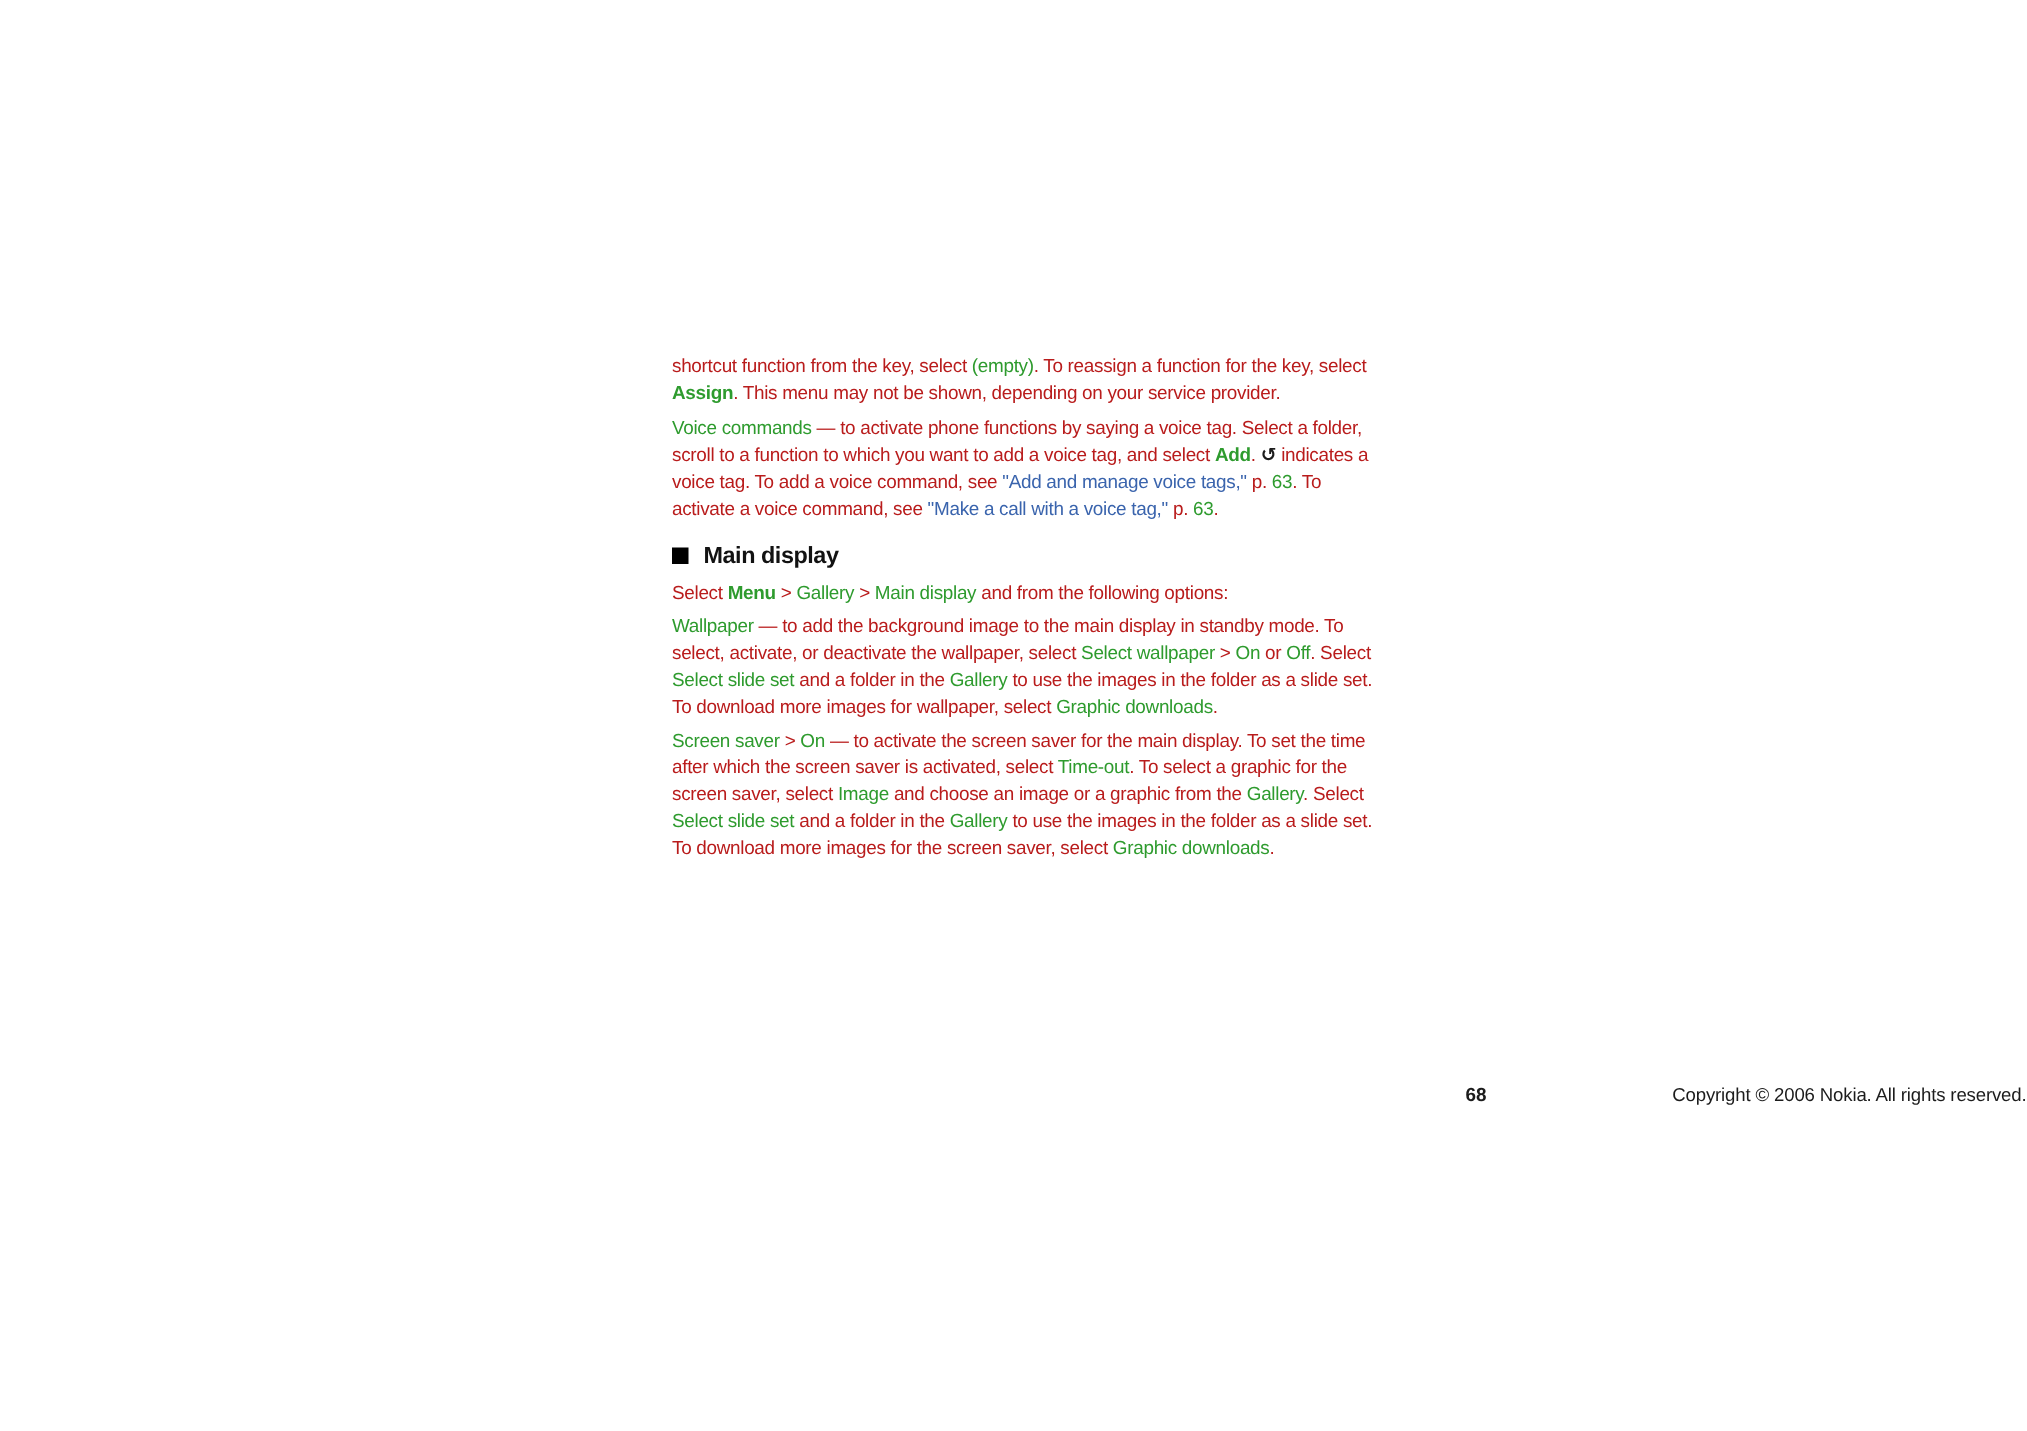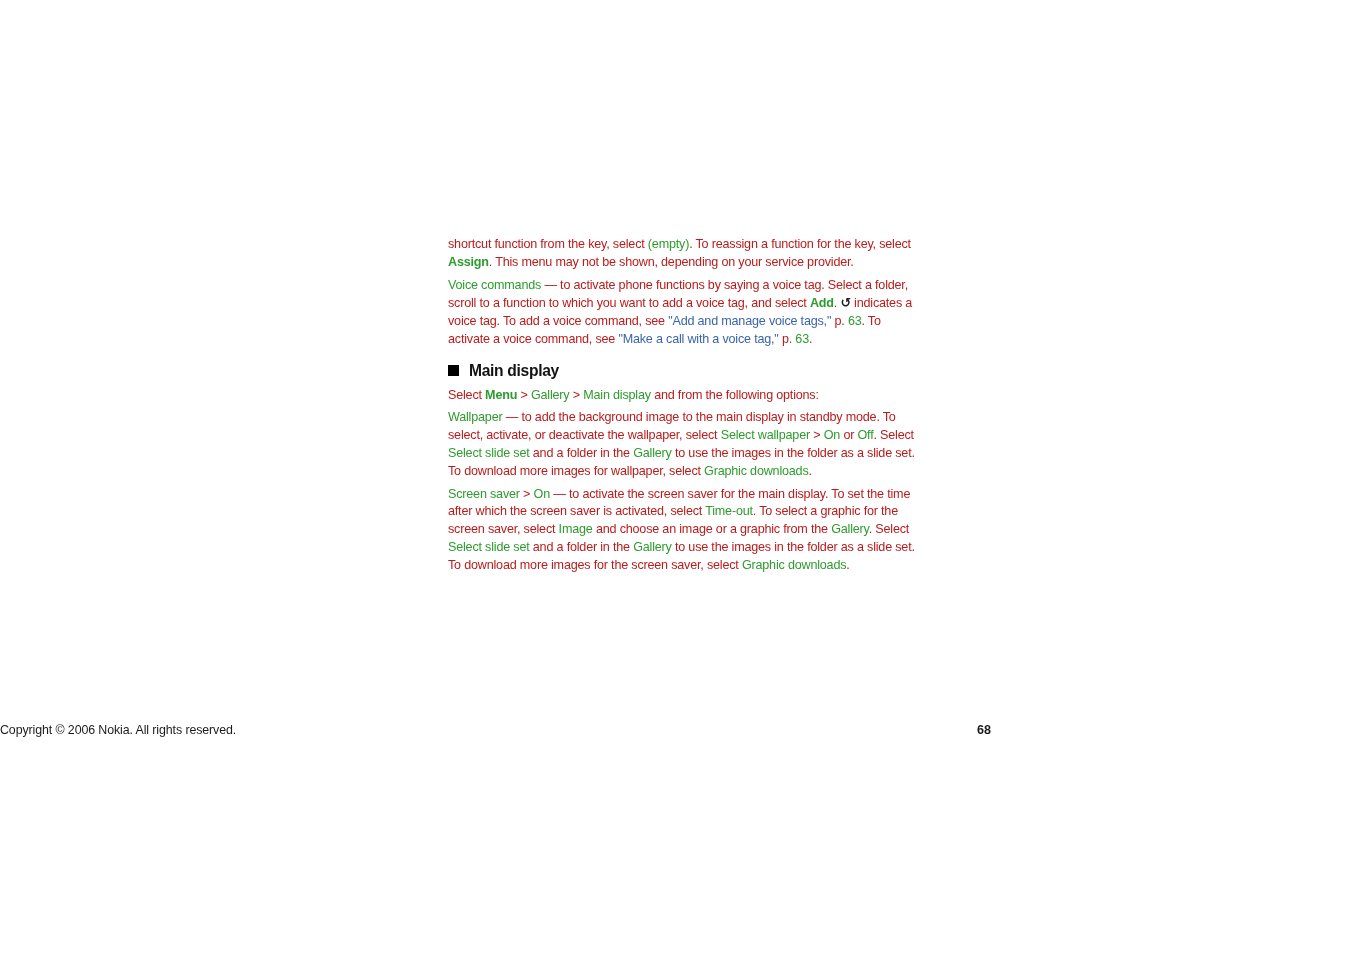--- a/index.html
+++ b/index.html
@@ -50,21 +50,21 @@
   .seg-green   { color: #2e9b2e; text-align: right; }
   .seg-green-bold   { color: #2e9b2e; font-weight: bold; }
   .seg-green-italic { color: #2e9b2e; }
   .seg-blue    { color: #3a64ad; }
   .seg-icon    { color: #1c1c1c; font-weight: bold; font-family: "DejaVu Sans", sans-serif; }
   .footer-copyright {
     position: absolute;
     left: 0;
     top: 723px;
     width: 100%;
-    text-align: left;
+    text-align: right;
     font-size: 12.4px;
     letter-spacing: -0.1px;
     color: #1c1c1c;
   }
   .page-number {
     position: absolute;
     left: 977px;
     top: 723px;
     font-size: 12.6px;
     font-weight: bold;

